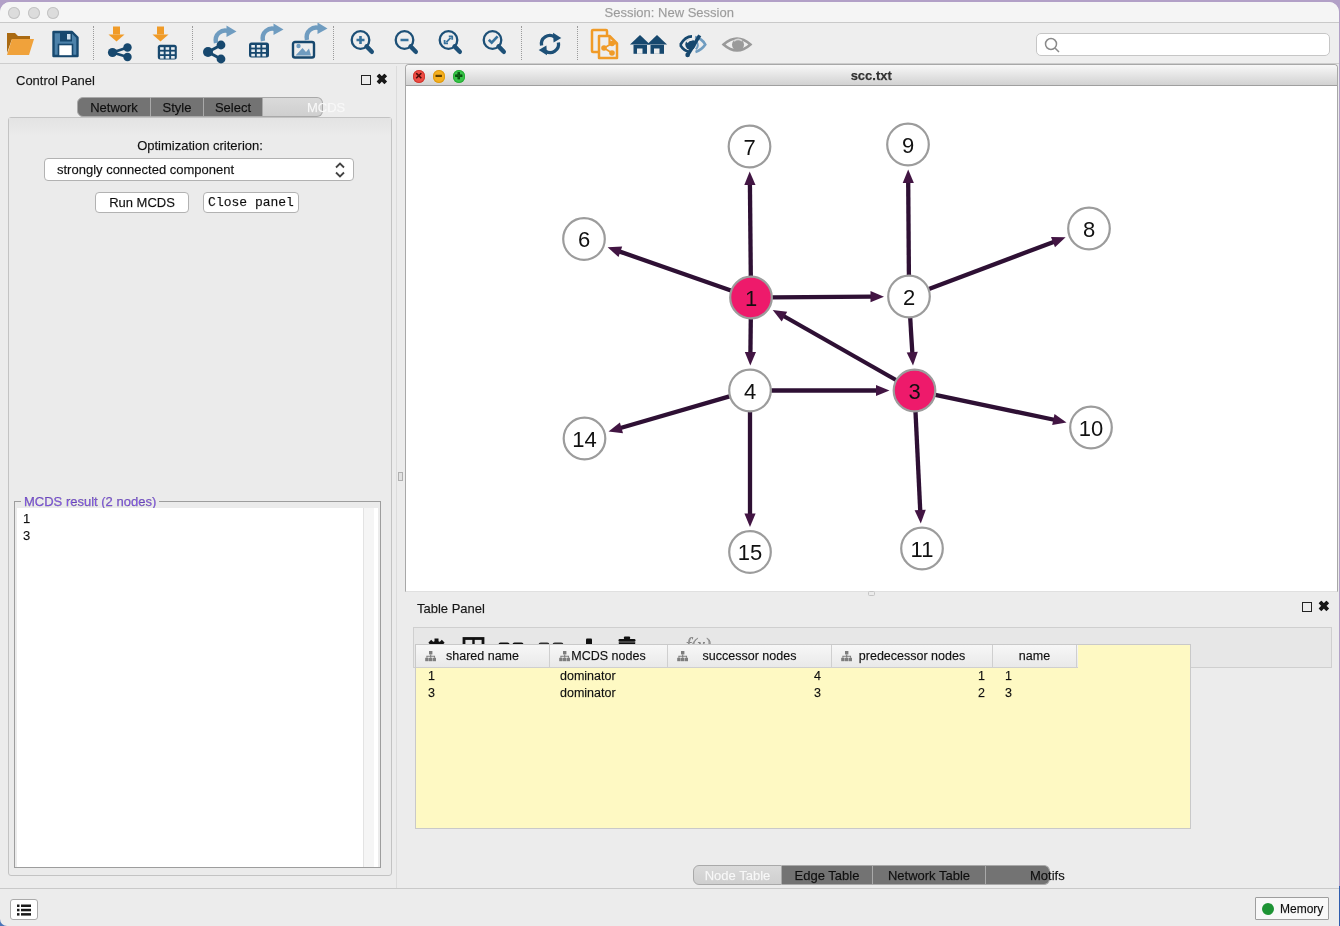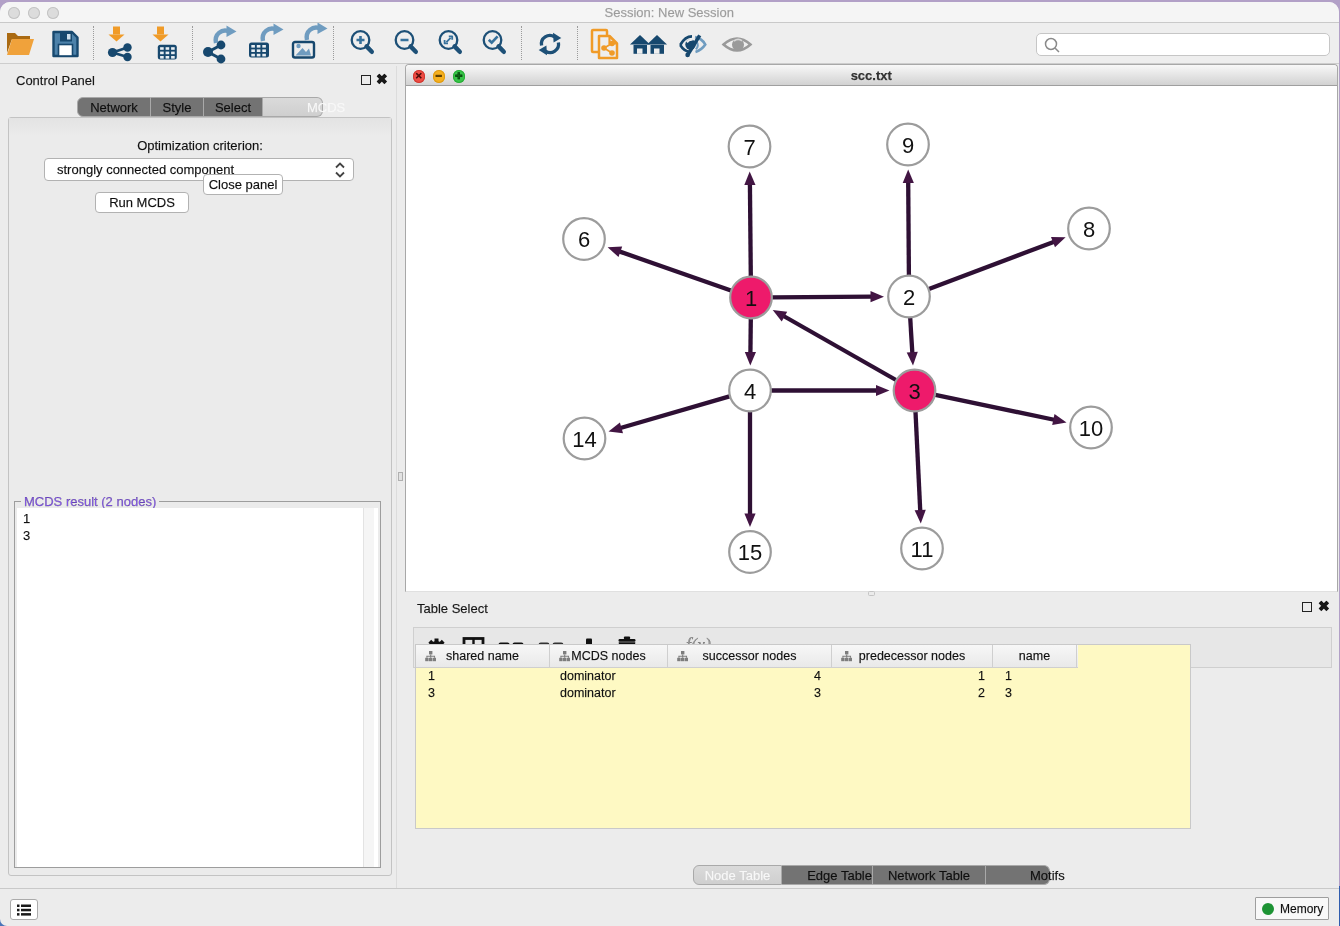--- a/index.html
+++ b/index.html
@@ -255,21 +255,21 @@
     <div class="tab last sel" style="width:60px;">MCDS</div>
   </div>
   <div id="opt-label">Optimization criterion:</div>
   <div id="combo">strongly connected component
     <svg width="14" height="18" style="position:absolute;right:6px;top:2px;">
       <polyline points="3,6.5 7,2.5 11,6.5" fill="none" stroke="#444" stroke-width="1.8"></polyline>
       <polyline points="3,11.5 7,15.5 11,11.5" fill="none" stroke="#444" stroke-width="1.8"></polyline>
     </svg>
   </div>
   <div class="btn" style="left:95px; top:190px; width:94px;">Run MCDS</div>
-  <div class="btn" style="left:203px; top:172px; width:80px;">Close panel</div>
+  <div class="btn" style="left:203px; top:190px; width:96px;font-family:Liberation Mono, monospace;">Close panel</div>
   <div id="fieldset"></div>
   <div id="fieldset-legend">MCDS result (2 nodes)</div>
   <div id="resultarea">1<br>3</div>
   <div id="result-scroll"></div>
   <div style="position:absolute; left:396px; top:64px; width:1px; height:822px; background:#dcdcdc;"></div>
     <div id="vsplit-handle"></div>
 
   <div id="netwin">
     <div id="nettitle">
       <div class="mac" style="left:6.5px; background:#ef4b43; color:#7e120d; box-shadow:inset 0 0 0 1px #ce3a32;">✕</div>
@@ -331,21 +331,21 @@
 <text x="515" y="469.5" font-size="22" fill="#111" text-anchor="middle">11</text>
 <circle cx="177.5" cy="351.5" r="20.8" fill="#ffffff" stroke="#9c9c9c" stroke-width="2.2"></circle>
 <text x="177.5" y="359.5" font-size="22" fill="#111" text-anchor="middle">14</text>
 <circle cx="343" cy="465" r="20.8" fill="#ffffff" stroke="#9c9c9c" stroke-width="2.2"></circle>
 <text x="343" y="473" font-size="22" fill="#111" text-anchor="middle">15</text>
 </g>
     </svg>
   </div>
   <div id="hsplit-handle"></div>
 
-  <div id="tp-title">Table Select</div>
+  <div id="tp-title">Table Panel</div>
   <div id="tp-float"></div>
   <div id="tp-close">✖</div>
   <div id="tp-toolbar">
     <svg id="tp-icons" width="917" height="39" style="position:absolute;left:0;top:0;">
         <g transform="translate(22.5,20)">
           <rect x="-2" y="-9.5" width="4" height="5" transform="rotate(0)" fill="#111"></rect>
           <rect x="-2" y="-9.5" width="4" height="5" transform="rotate(45)" fill="#111"></rect>
           <rect x="-2" y="-9.5" width="4" height="5" transform="rotate(90)" fill="#111"></rect>
           <rect x="-2" y="-9.5" width="4" height="5" transform="rotate(135)" fill="#111"></rect>
           <rect x="-2" y="-9.5" width="4" height="5" transform="rotate(180)" fill="#111"></rect>
@@ -477,21 +477,21 @@
     <div class="td" style="left:416px; top:24px; width:153px; text-align:right;">1</div>
     <div class="td" style="left:589px; top:24px;">1</div>
     <div class="td" style="left:12px; top:41px;">3</div>
     <div class="td" style="left:144px; top:41px;">dominator</div>
     <div class="td" style="left:252px; top:41px; width:153px; text-align:right;">3</div>
     <div class="td" style="left:416px; top:41px; width:153px; text-align:right;">2</div>
     <div class="td" style="left:589px; top:41px;">3</div>
   </div>
   <div class="tabrow" style="left:693px; top:863px;">
     <div class="tab first sel" style="width:89px;">Node Table</div>
-    <div class="tab" style="width:91px;text-align:right;">Edge Table</div>
+    <div class="tab" style="width:91px;">Edge Table</div>
     <div class="tab" style="width:113px;">Network Table</div>
     <div class="tab last" style="width:64px;">Motifs</div>
   </div>
 
   <div id="statusline"></div>
   <div id="listbtn">
     <svg width="26" height="20" style="position:absolute;left:0;top:0;">
       <g fill="#1a1a1a">
         <rect x="6" y="4.5" width="2.5" height="2.5"></rect>
           <rect x="10" y="4.5" width="10" height="2.5"></rect>

